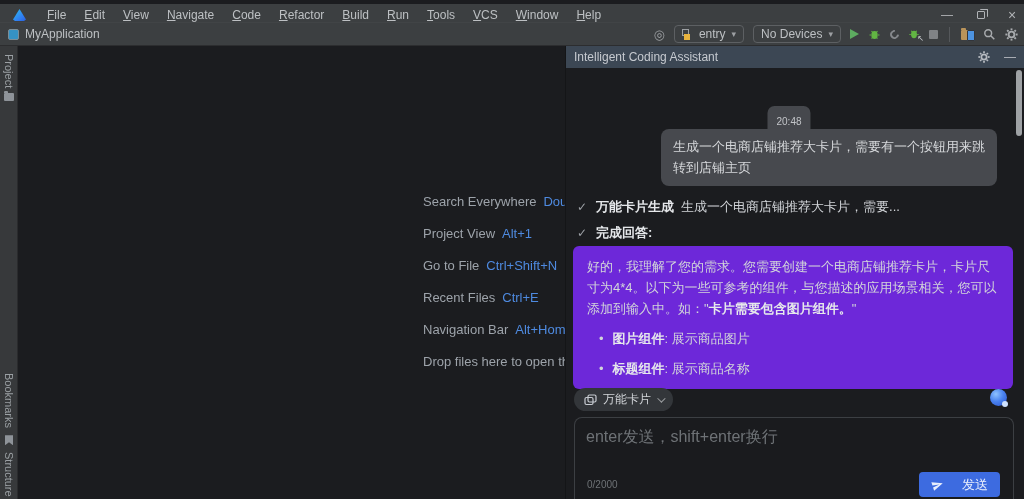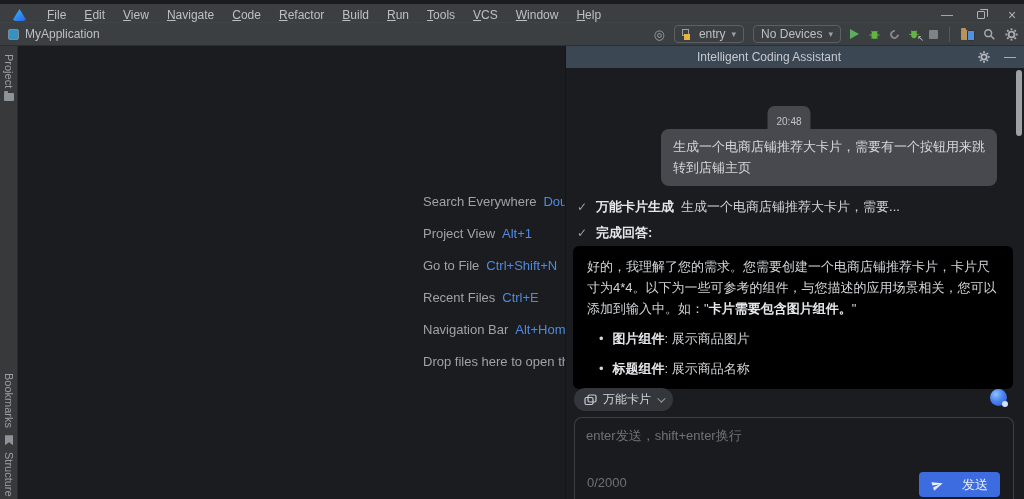--- a/index.html
+++ b/index.html
@@ -68,21 +68,21 @@
   .editor { position:absolute; left:18px; top:46px; width:1006px; height:453px; background:#1b1c1f; z-index:1; }
   .hints { position:absolute; left:405px; top:148px; }
   .hint-row { white-space:nowrap; height:18px; margin-bottom:14px; font-size:13px; }
   .hint-label { color:#9da3aa; }
   .hint-keys { color:#4e8ae0; margin-left:7px; }
 
   
   .panel { position:absolute; left:565px; top:46px; width:459px; height:453px;
     background:#1b1c1f; border-left:1px solid #141517; z-index:5; }
   .panel-header { position:absolute; left:0; top:0; width:100%; height:22px;
-    background:#3c4754; display:flex; align-items:center; padding:0 8px;text-align:center; }
+    background:#3c4754; display:flex; align-items:center; padding:0 8px; }
   .panel-title { flex:1; font-size:12px; color:#c6cad0; }
   .panel-header .hicon { margin-left:14px; display:flex; align-items:center; }
   .panel-min { font-size:12px; color:#b6bac0; }
 
   .scroll-thumb { position:absolute; top:24px; right:2px; width:6px; height:66px; background:#9fa2a5; border-radius:3px; }
 
   .timestamp { position:absolute; top:60px; left:223px; transform:translateX(-50%);
     background:#46484d; color:#c2c4c8; font-size:10px; padding:10px 9px; border-radius:7px; }
 
   .bubble { position:absolute; top:83px; left:95px; right:27px;
@@ -90,21 +90,21 @@
     font-size:13px; line-height:1.65; color:#d6d8db; }
 
   .step { position:absolute; left:11px; right:20px; height:22px; display:flex; align-items:center;
     font-size:13px; white-space:nowrap; overflow:hidden; }
   .step-1 { top:150px; } .step-2 { top:176px; }
   .check { color:#9ca0a5; font-size:12px; margin-right:9px; }
   .step-title { font-weight:bold; color:#e6e8eb; }
   .step-detail { color:#d2d5d9; margin-left:7px; }
 
   .resp-card { position:absolute; top:200px; left:7px; right:11px;
-    background:#000000; border-radius:6px; padding:10px 14px;
+    background:#6d28d9; border-radius:6px; padding:10px 14px;
     font-size:13px; line-height:1.62; color:#d2d5d9; }
   .resp-bold { font-weight:bold; color:#e6e8eb; }
   .bullets { margin-top:6px; }
   .bullet-row { display:flex; margin-top:9px; padding-left:12px; }
   .dot { color:#d2d5d9; margin-right:9px; }
   .bullet-term { font-weight:bold; color:#e6e8eb; }
   .bullet-desc { color:#d2d5d9; }
 
   .skill-pill { position:absolute; left:8px; top:342px; height:23px;
     background:#33363a; border-radius:12px; padding:0 10px;
@@ -113,23 +113,23 @@
   .chev-css { width:6px; height:6px; border-right:1.5px solid #9da0a3; border-bottom:1.5px solid #9da0a3;
     transform:rotate(45deg) translateY(-2px); }
   .sphere-btn { position:absolute; top:343px; right:17px; width:17px; height:17px; border-radius:50%;
     background:radial-gradient(circle at 35% 30%, #8ec2ff 0%, #4a83f0 45%, #2b50c8 100%); }
   .sphere-btn::after { content:''; position:absolute; right:-1px; bottom:-1px; width:6px; height:6px;
     border-radius:50%; background:#cfe2ff; }
 
   .composer { position:absolute; left:8px; right:10px; top:371px; bottom:0;
     background:#1a1b1e; border:1px solid #3c3f43; border-bottom:none; border-radius:8px 8px 0 0; }
   .composer textarea { width:100%; height:42px; background:transparent; border:none; outline:none; resize:none;
-    padding:9px 11px; font-size:13px; color:#cfd2d6; font-family:"Liberation Sans","DejaVu Sans",sans-serif; }
+    padding:9px 11px; font-size:16px; color:#cfd2d6; font-family:"Liberation Sans","DejaVu Sans",sans-serif; }
   .composer textarea::placeholder { color:#6e7276; }
-  .counter { position:absolute; left:12px; bottom:9px; font-size:13px; color:#6e7276; }
+  .counter { position:absolute; left:12px; bottom:9px; font-size:10px; color:#6e7276; }
   .send-btn { position:absolute; right:13px; bottom:2px; height:25px; padding:0 12px;
     background:#3d6be0; border:none; border-radius:4px; display:flex; align-items:center; gap:18px;
     font-size:13px; color:#e8eefc; font-family:inherit; }
 </style>
 </head>
 <body>
 
 <div class="titlebar">
   <div class="logo"></div>
   <div class="menus">

